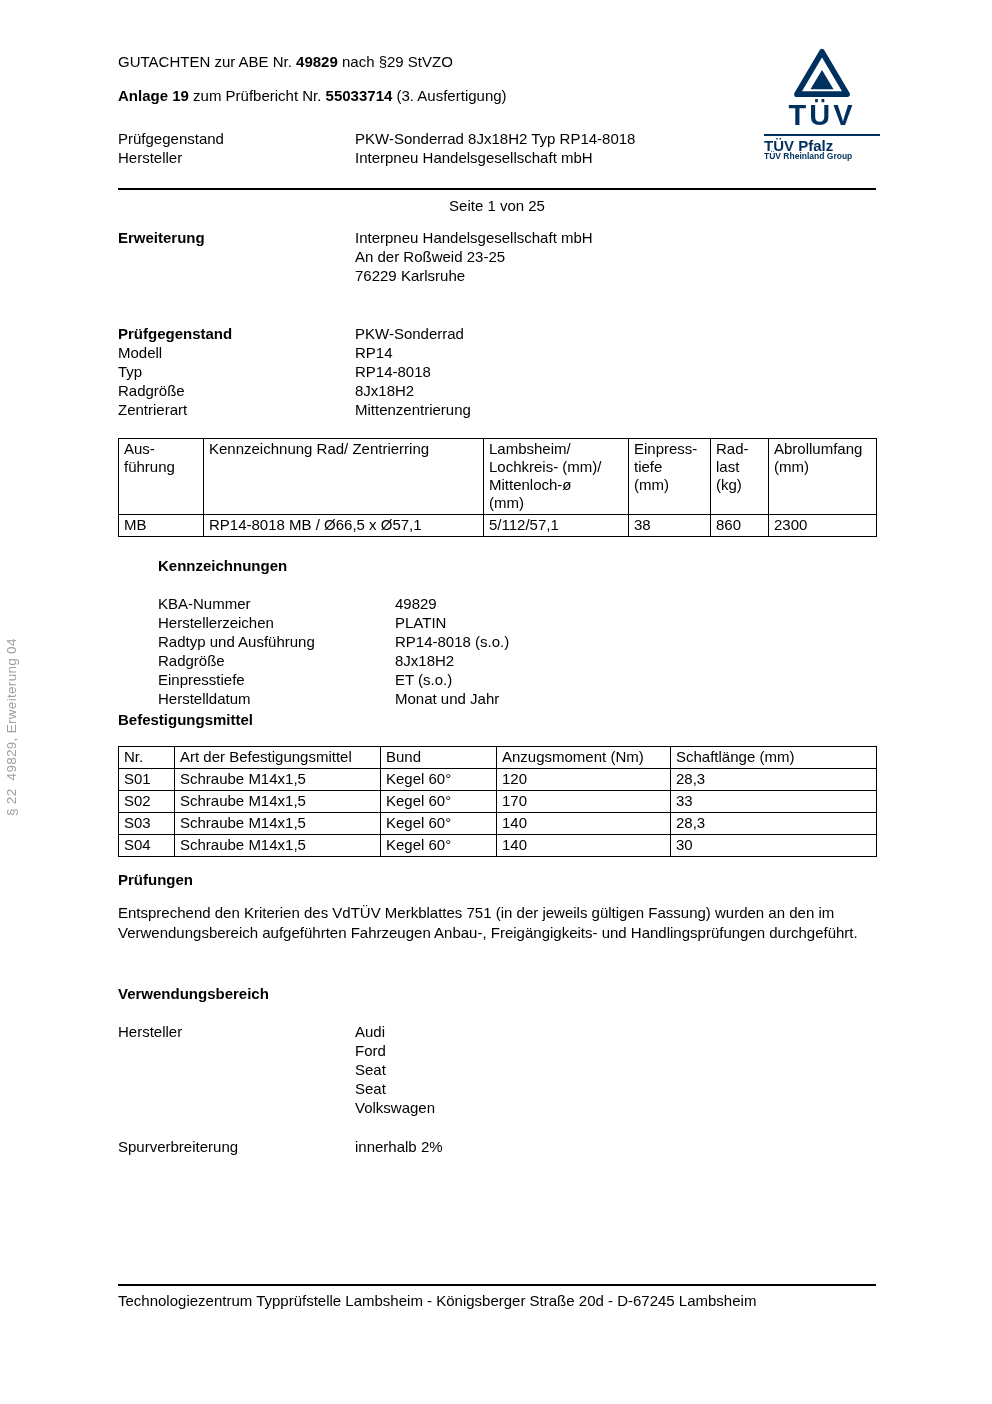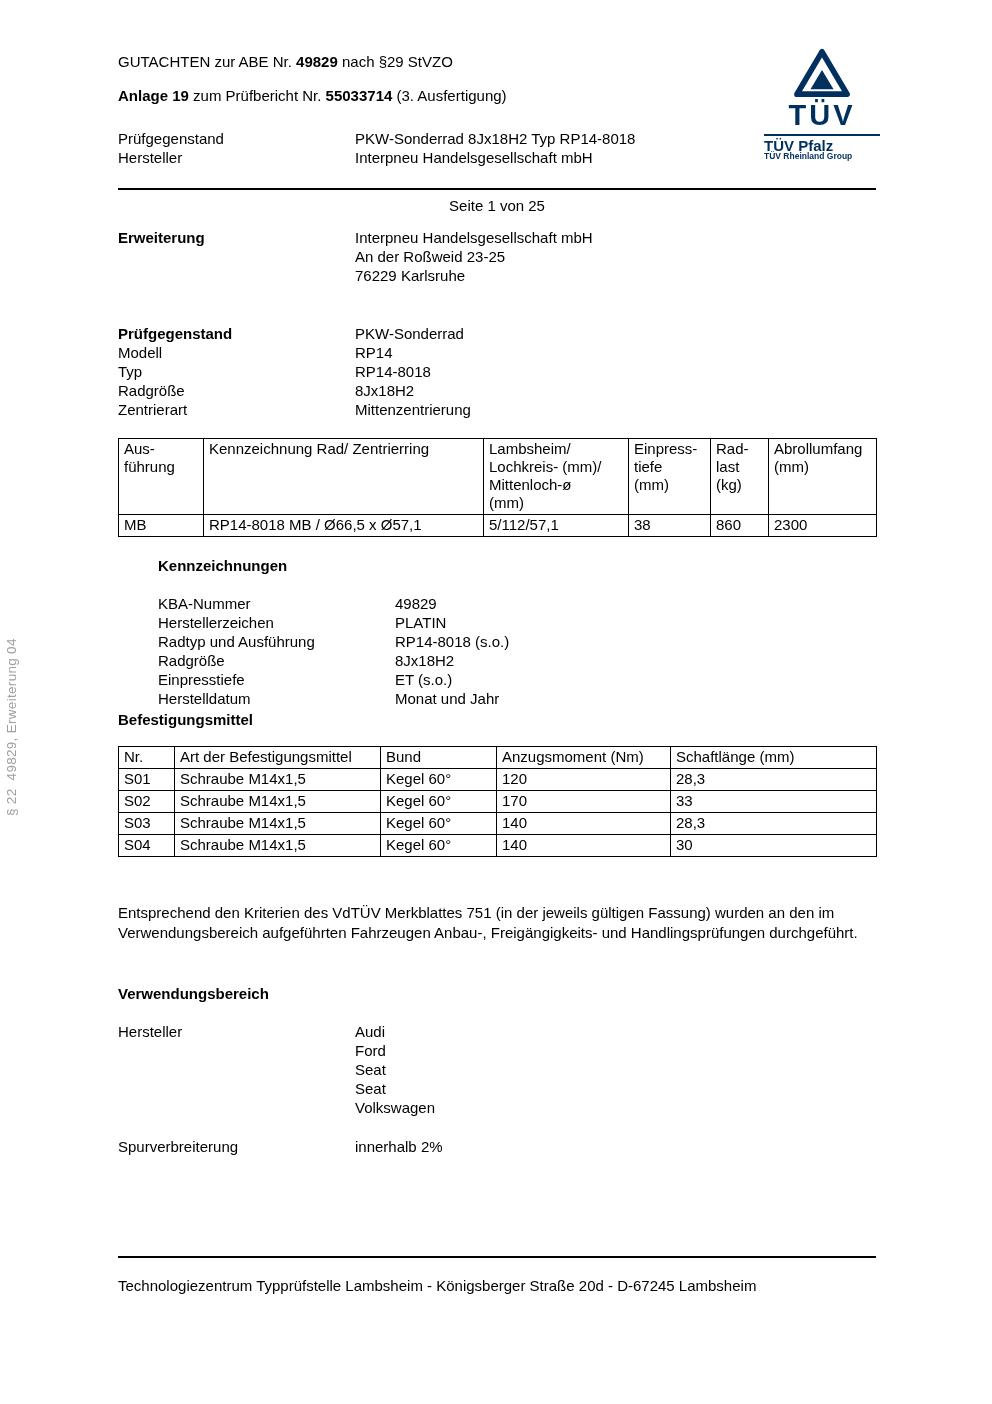--- a/index.html
+++ b/index.html
@@ -49,21 +49,21 @@
   th.pre { white-space:pre-line; }
 
   .markings { top:556px;margin-left:40px; }
   .sec-title { font-weight:bold; line-height:19px; margin-bottom:19px; }
   .tests-title { top:870px; }
   .tests-text { top:903px; line-height:20px; }
   .usage-title { top:984px; }
   .usage-block { top:1022px; }
   .track-row { top:1137px; }
 
-  .footer { top:1256px; border-top:2px solid #000; padding-top:18px; line-height:19px; }
+  .footer { top:1284px; border-top:2px solid #000; padding-top:5px; line-height:19px; }
 
   .side-note {
     position:absolute; left:4px; top:816px;
     transform:rotate(-90deg); transform-origin:0 0;
     white-space:pre; color:var(--color-side_note,#9e9e9e);
     font-size:13.5px; letter-spacing:0.3px;
   }
 </style>
 </head>
 <body>
@@ -252,20 +252,21 @@
           <td>S04</td>
           <td>Schraube M14x1,5</td>
           <td>Kegel 60°</td>
           <td>140</td>
           <td>30</td>
         </tr>
       </tbody>
     </table>
   </div>
 
+  <div class="abs tests-title b line">Prüfungen</div>
   <div class="abs tests-text">Entsprechend den Kriterien des VdTÜV Merkblattes 751 (in der jeweils gültigen Fassung) wurden an den im Verwendungsbereich aufgeführten Fahrzeugen Anbau-, Freigängigkeits- und Handlingsprüfungen durchgeführt.</div>
 
   <div class="abs usage-title b line">Verwendungsbereich</div>
   <div class="abs usage-block">
     <div class="kv-row">
       <span class="kv-label">Hersteller</span>
       <span class="kv-value">
         <span class="line" style="display:block">Audi</span>
         <span class="line" style="display:block">Ford</span>
         <span class="line" style="display:block">Seat</span>

